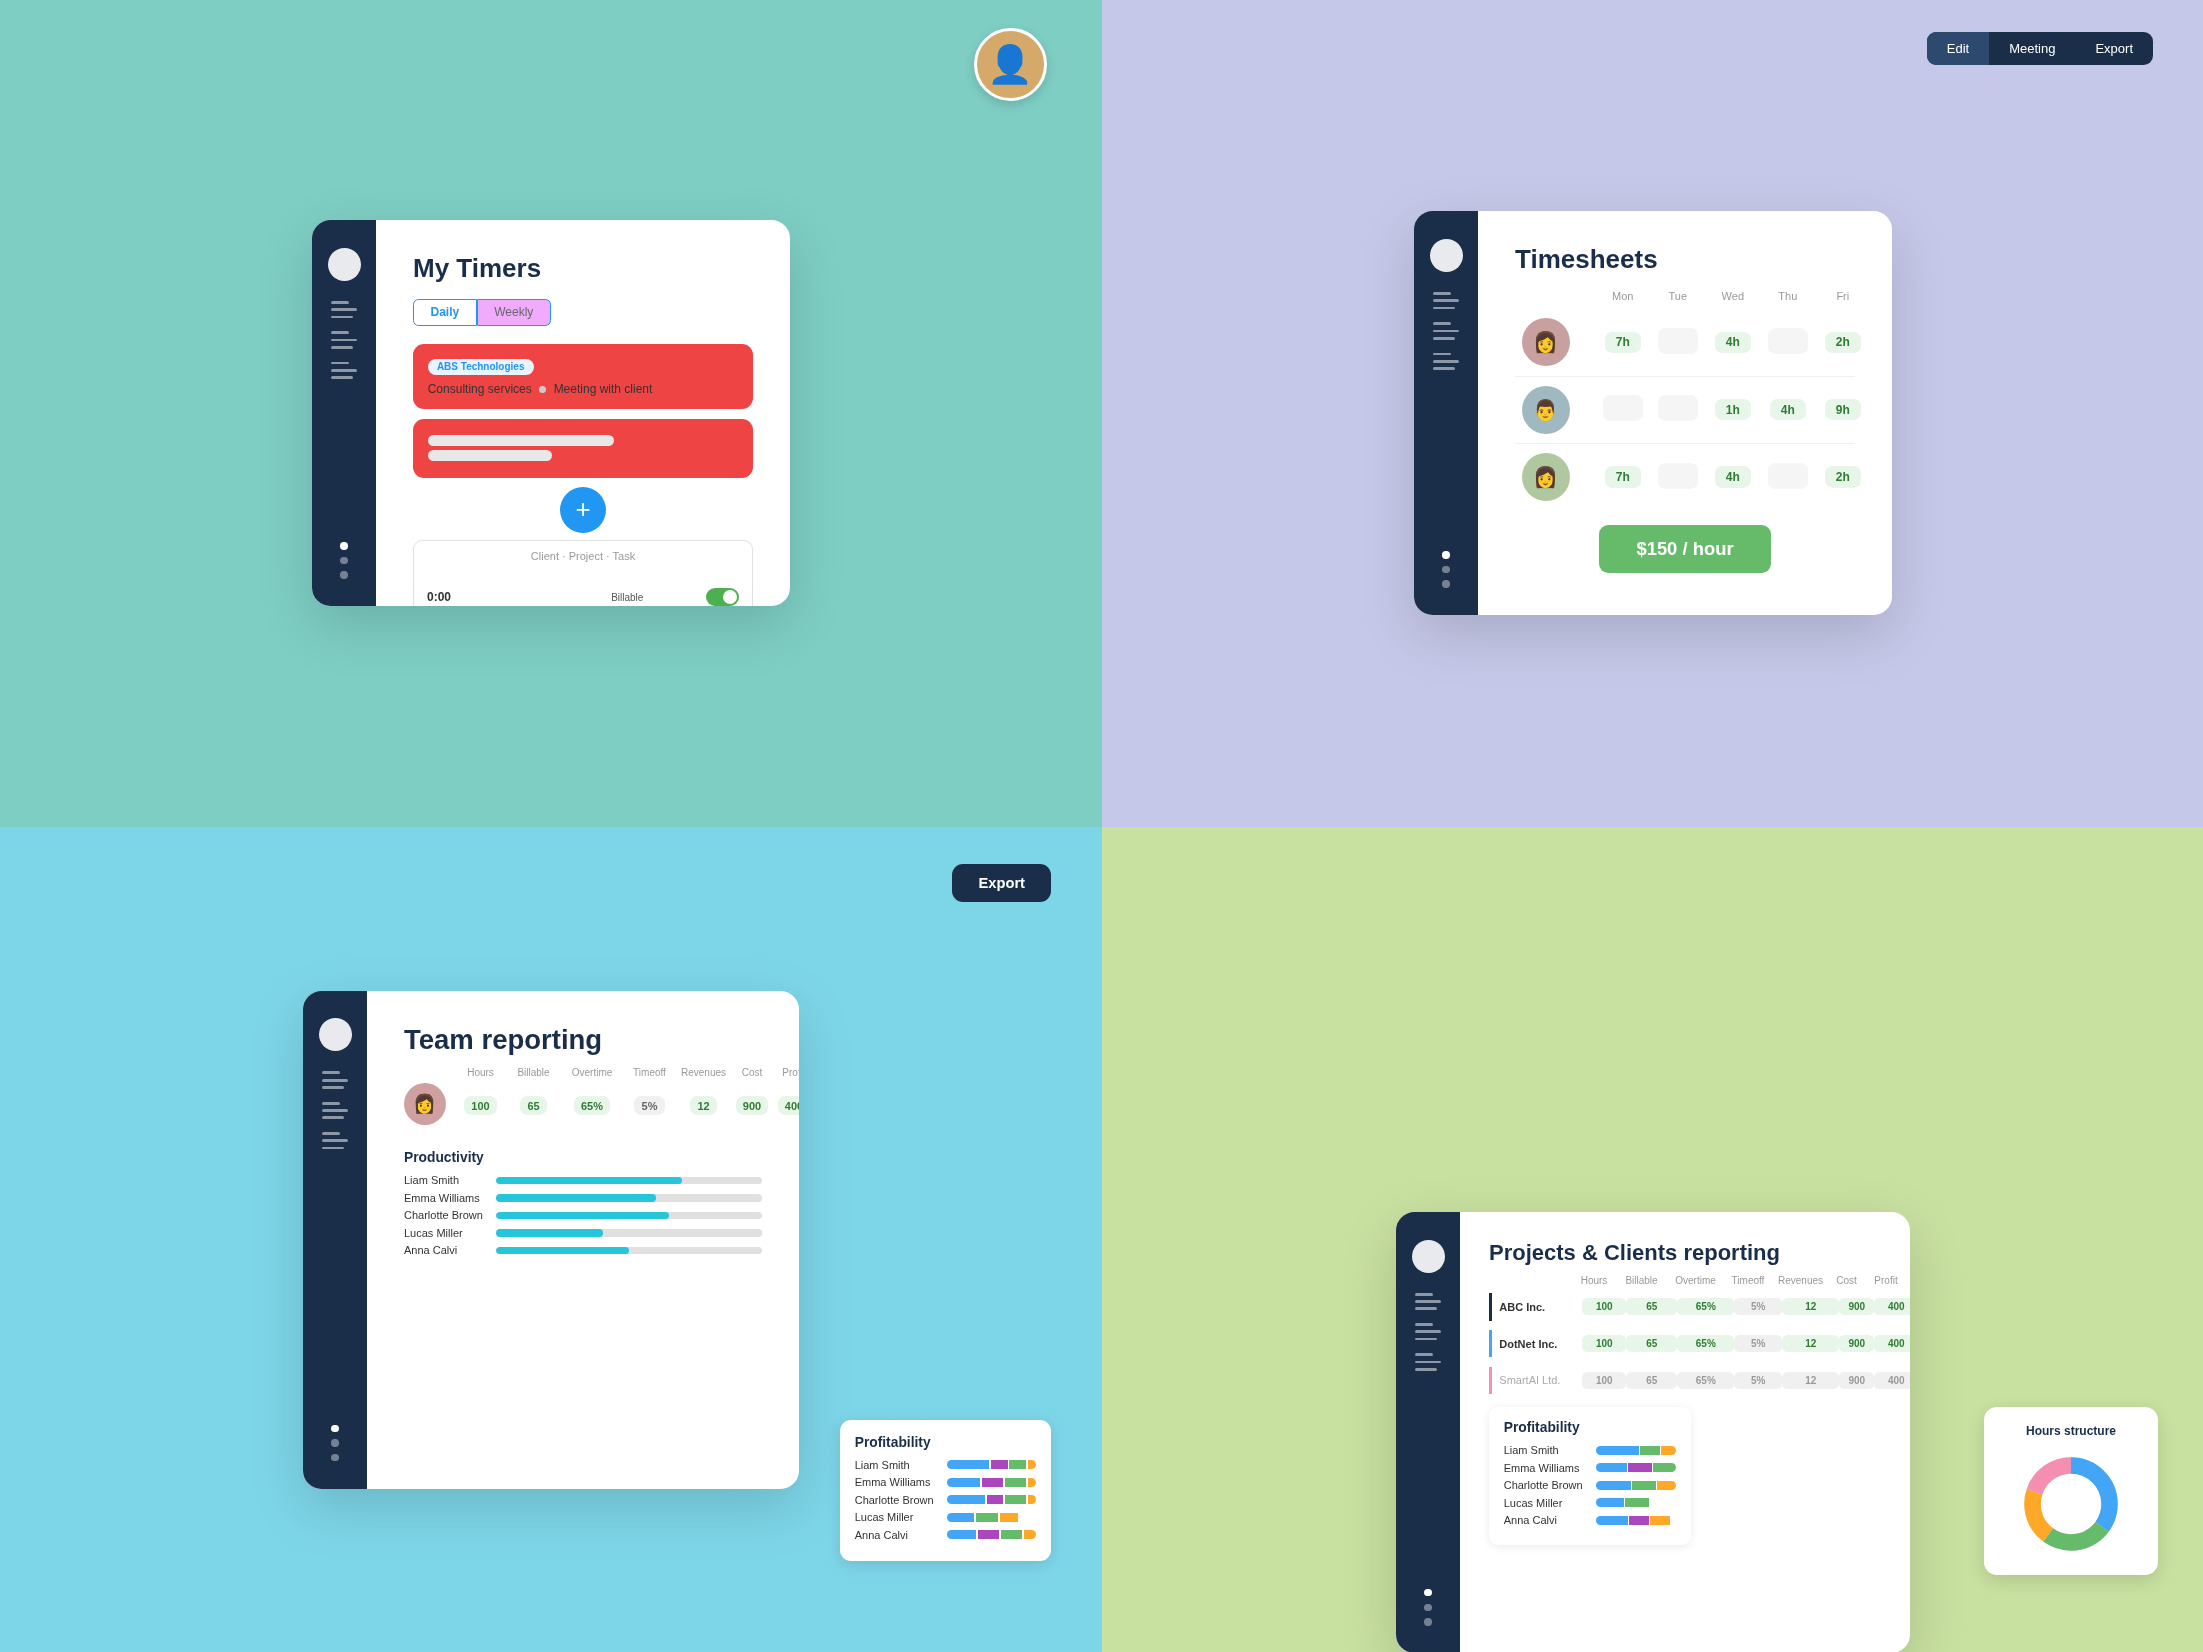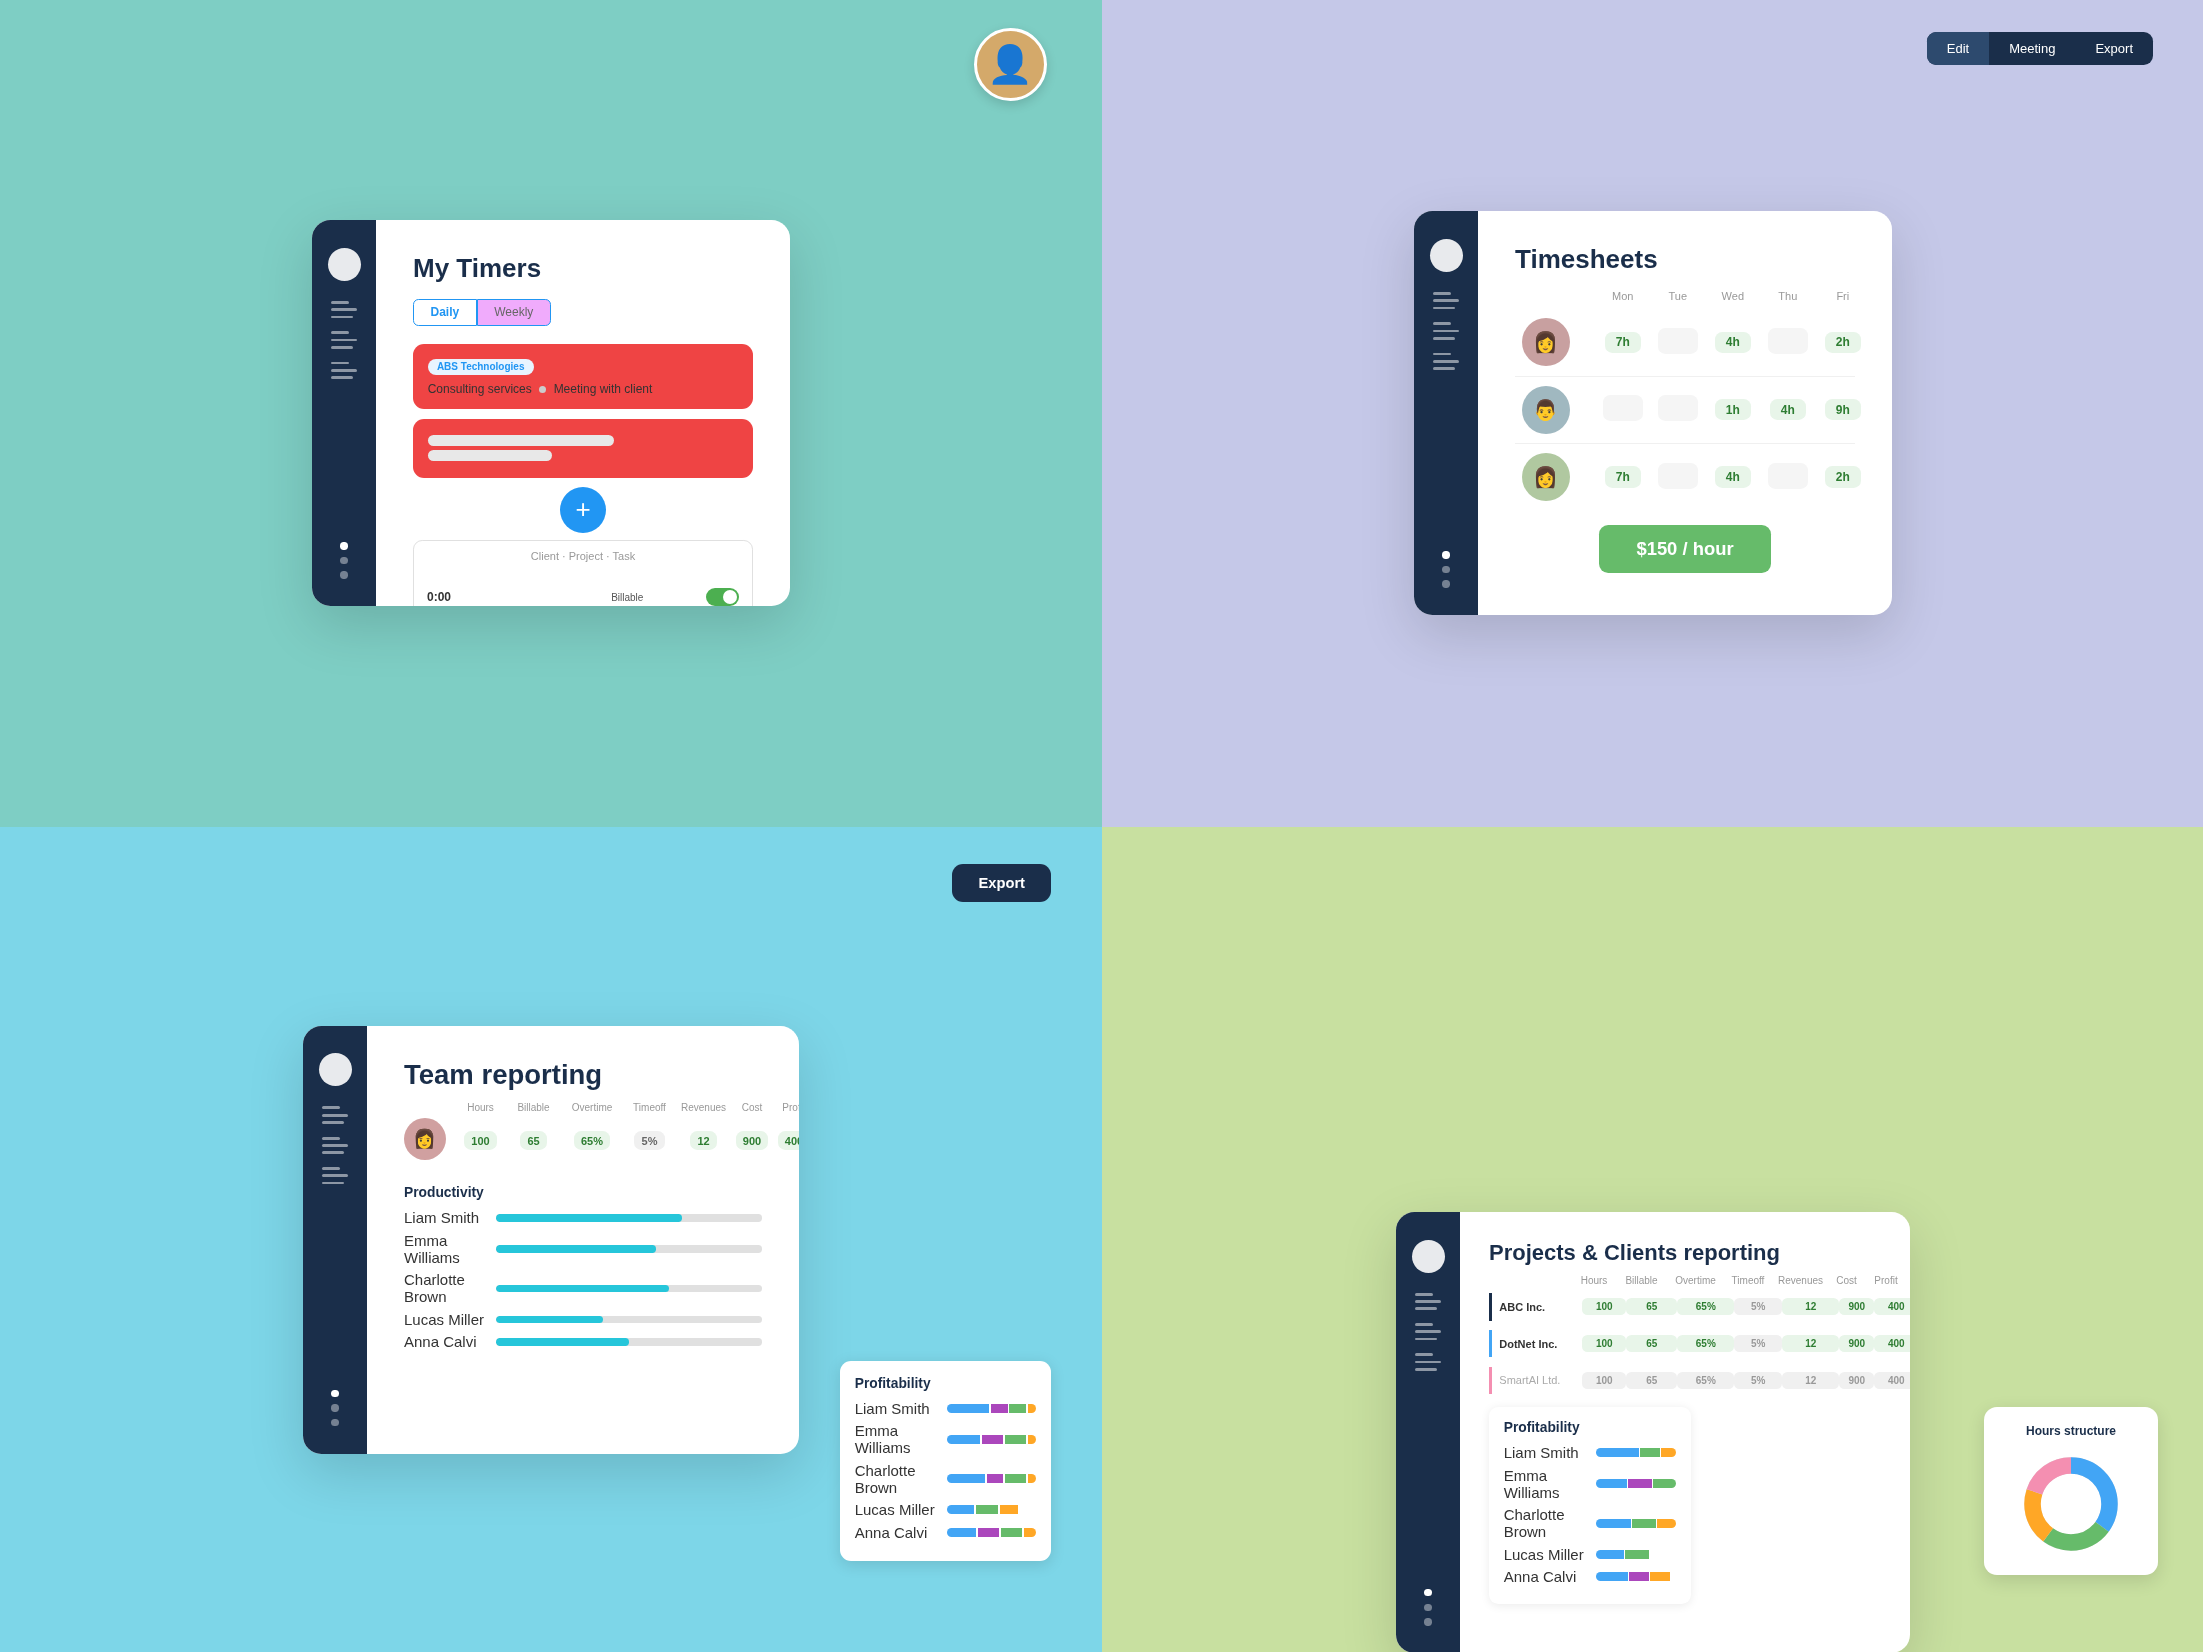--- a/index.html
+++ b/index.html
@@ -58,29 +58,29 @@
     
     .q2 .window { width: 478px; height: 404px; }
     .toolbar { position: absolute; top: 32px; right: 51px; display: flex; gap: 0; background: #1a2e4a; border-radius: 9.2px; overflow: hidden; }
     .toolbar-btn { padding: 9.2px 20px; font-size: 13px; color: #fff; cursor: pointer; }
     .toolbar-btn.active { background: #2d4a6e; }
     .ts-chip { background: #e8f5e9; color: #2e7d32; font-size: 12px; font-weight: 600; padding: 3.7px 11px; border-radius: 7.3px; display: inline-block; }
     .ts-chip-empty { width: 40px; height: 26px; background: #f5f5f5; border-radius: 7.3px; display: inline-block; }
     .rate-btn { background: #66bb6a; color: #fff; border: none; border-radius: 9.2px; padding: 13px 37px; font-size: 18.4px; font-weight: 700; cursor: pointer; display: block; margin: 14.7px auto 0; }
 
     
-    .q3 .window { width: 496px; height: 428px; }
+    .q3 .window { width: 496px; height: 498px; }
     .export-btn-float { position: absolute; top: 37px; right: 51px; background: #1a2e4a; color: #fff; padding: 11px 26px; border-radius: 11px; font-size: 14.7px; font-weight: 600; cursor: pointer; }
     .team-title { font-size: 27.5px; font-weight: 700; color: #1a2e4a; margin-bottom: 11px; }
     .metric-chip { background: #e8f5e9; color: #2e7d32; font-size: 11px; font-weight: 600; padding: 3.7px 7.3px; border-radius: 7.3px; text-align: center; }
     .metric-chip.gray { background: #f0f0f0; color: #666; }
     .productivity-section { margin-top: 25px; }
     .section-title { font-size: 13.8px; font-weight: 700; color: #1a2e4a; margin-bottom: 9.2px; }
     .person-row { display: flex; align-items: center; gap: 9.2px; margin-bottom: 5.5px; }
-    .person-name { font-size: 15px; color: #333; width: 83px; }
+    .person-name { font-size: 11px; color: #333; width: 83px; }
     .bar-bg { flex: 1; height: 7.3px; background: #e0e0e0; border-radius: 3.7px; overflow: hidden; }
     .bar-fill { height: 100%; border-radius: 3.7px; }
     .bar-teal { background: #26c6da; }
 
     
     .q4 .window { width: 514px; height: 441px; }
     .pc-title { font-size: 22px; font-weight: 700; color: #1a2e4a; margin-bottom: 9.2px; }
     .pc-chip { background: #e8f5e9; color: #2e7d32; font-size: 10px; font-weight: 600; padding: 2.8px 7.3px; border-radius: 5.5px; text-align: center; }
     .pc-chip.gray { background: #f0f0f0; color: #999; }
   </style>

